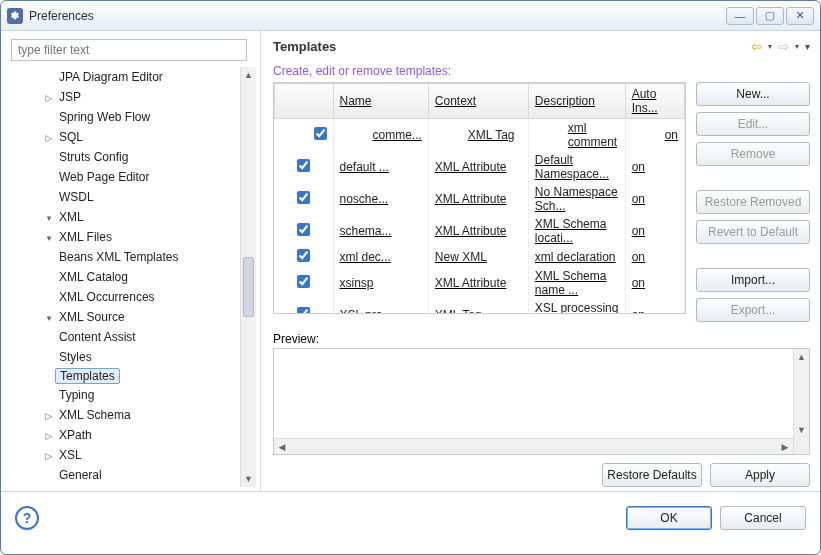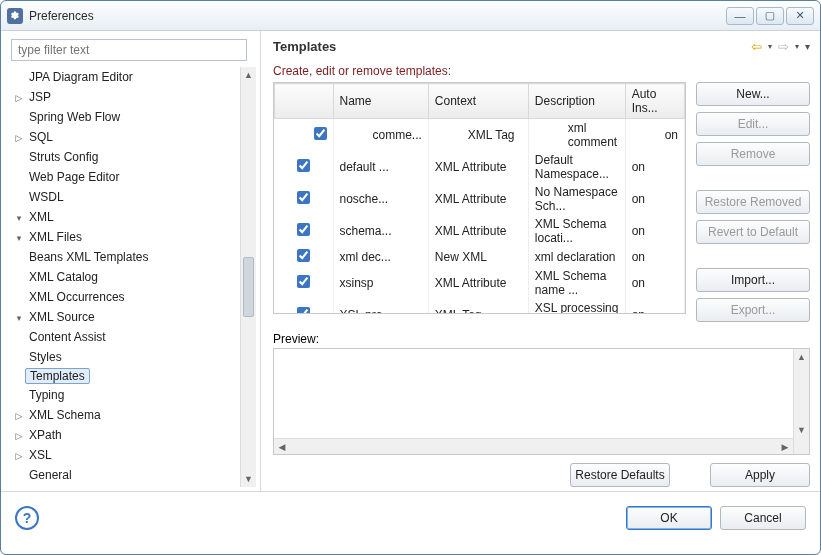--- a/index.html
+++ b/index.html
@@ -11,41 +11,41 @@
 .titlebar .title { flex: 1; color: #2b2b2b; }
 .win-btns { display: flex; gap: 2px; }
 .win-btn { width: 28px; height: 18px; border: 1px solid #a9b9c9; background: linear-gradient(#f7fafd,#dde8f2); border-radius: 3px; display:flex; align-items:center; justify-content:center; color:#3c5a78; font-size:11px; }
 
 
 .content { display: flex; height: 460px; }
 .left { width: 260px; border-right: 1px solid #d8d8d8; display:flex; flex-direction:column; padding: 8px 4px 4px 10px; }
 .filter { width: 236px; height: 22px; border: 1px solid #b8c4d0; padding: 2px 6px; color: #777; margin-bottom: 6px; }
 .tree-wrap { flex:1; position:relative; overflow:hidden; border-right:0; }
 .tree { list-style:none; overflow-y:auto; height:100%; padding-right:14px; }
-.tree li { white-space: nowrap; line-height: 18px; padding-left: 2px; color:#222; }
+.tree li { white-space: nowrap; line-height: 18px; padding-left: 2px; color:#222;margin-left:30px; }
 .tree .label { padding: 1px 4px; display:inline-block; }
 .tree .selected .label-sel { border:1px solid #7da2ce; background:#e2edfb; border-radius:2px; padding:0 4px; }
 .scrollbar-v { position:absolute; right:0; top:0; bottom:0; width:16px; background:#f0f0f0; border-left:1px solid #ddd; }
 .scrollbar-v .thumb { position:absolute; left:2px; right:2px; top:190px; height:60px; background:#cfd6de; border:1px solid #b0bac4; border-radius:2px; }
 .scrollbar-v .arrow { position:absolute; left:0; right:0; height:16px; display:flex; align-items:center; justify-content:center; color:#666; font-size:9px; }
 .scrollbar-v .arrow.up { top:0; } .scrollbar-v .arrow.down { bottom:0; }
 
 .right { flex:1; display:flex; flex-direction:column; padding: 8px 10px 4px 12px; }
 .heading-row { display:flex; align-items:center; margin-bottom:10px; }
 .heading { font-size: 13px; font-weight: 600; color:#333; flex:1; }
 .nav-arrows { display:flex; gap:6px; align-items:center; }
 .nav-arrow { font-size:13px; }
 .nav-arrow.back { color:#d9a000; }
 .nav-arrow.fwd { color:#bbb; }
 .dd { font-size:8px; color:#555; }
 
-.instruct { color:#7f1d1d; margin-bottom:4px; }
+.instruct { color:#8b5cf6; margin-bottom:4px; }
 
 .grid-area { display:flex; gap:10px; }
-.table-wrap { flex:1; border:1px solid #c9c9c9; height: 232px; background:#fff; overflow:hidden; }
+.table-wrap { flex:1; border:1px solid #c9c9c9; height: 232px; background:#fff; overflow:hidden;text-decoration:underline; }
 table { border-collapse: collapse; width:100%; }
 th { background: linear-gradient(#fcfcfc,#ececec); border:1px solid #d8d8d8; text-align:left; padding:3px 6px; font-weight:normal; color:#222; height:22px; }
 td { border-right:1px solid #eee; padding:2px 6px; height:20px; color:#222; }
 tr:nth-child(1) td { border-top:0;padding-left:39px; }
 .cb { width:20px; text-align:center; }
 .cb input { accent-color:#3a76c4; }
 
 .btn-col { width:114px; display:flex; flex-direction:column; gap:6px; }
 .btn { height:24px; border:1px solid #b0b8c0; background:linear-gradient(#fdfdfd,#e9edf1); border-radius:3px; color:#222; display:flex; align-items:center; justify-content:center; }
 .btn.disabled { color:#9a9a9a; }
@@ -54,21 +54,21 @@
 .preview-label { margin-top:10px; margin-bottom:2px; }
 .preview-box { flex:1; border:1px solid #c9c9c9; position:relative; min-height:86px; background:#fff; }
 .preview-box .sb-h { position:absolute; left:0; right:16px; bottom:0; height:16px; background:#f0f0f0; border-top:1px solid #ddd; }
 .preview-box .sb-h .ha { position:absolute; top:0; bottom:0; width:16px; display:flex; align-items:center; justify-content:center; color:#666; font-size:9px; }
 .preview-box .sb-h .ha.l { left:0; } .preview-box .sb-h .ha.r { right:0; }
 .preview-box .sb-v { position:absolute; top:0; bottom:0; right:0; width:16px; background:#f0f0f0; border-left:1px solid #ddd; }
 .preview-box .sb-v .va { position:absolute; left:0; right:0; height:16px; display:flex; align-items:center; justify-content:center; color:#666; font-size:9px; }
 .preview-box .sb-v .va.u { top:0; } .preview-box .sb-v .va.d { bottom:16px; }
 
 .bottom-actions { display:flex; justify-content:flex-end; gap:8px; padding:8px 0 0 0; }
-.bottom-actions .btn { width:100px;margin-left:32px; }
+.bottom-actions .btn { width:100px; }
 
 .footer { height:52px; border-top:1px solid #d8d8d8; display:flex; align-items:center; padding:0 14px; }
 .help { width:24px; height:24px; border:2px solid #3a76c4; border-radius:50%; color:#3a76c4; display:flex; align-items:center; justify-content:center; font-weight:bold; font-size:14px; }
 .footer .spacer { flex:1; }
 .footer .btn { width:86px; margin-left:8px; }
 .footer .btn.primary { border:1px solid #3a76c4; box-shadow: inset 0 0 0 1px #7fb2f0; }
 
 
 .i1{padding-left:34px;} .i2{padding-left:50px;} .i3{padding-left:66px;} .i4{padding-left:82px;} .i5{padding-left:98px;}
 .tg{display:inline-block;width:12px;color:#666;font-size:9px;text-align:center;}

